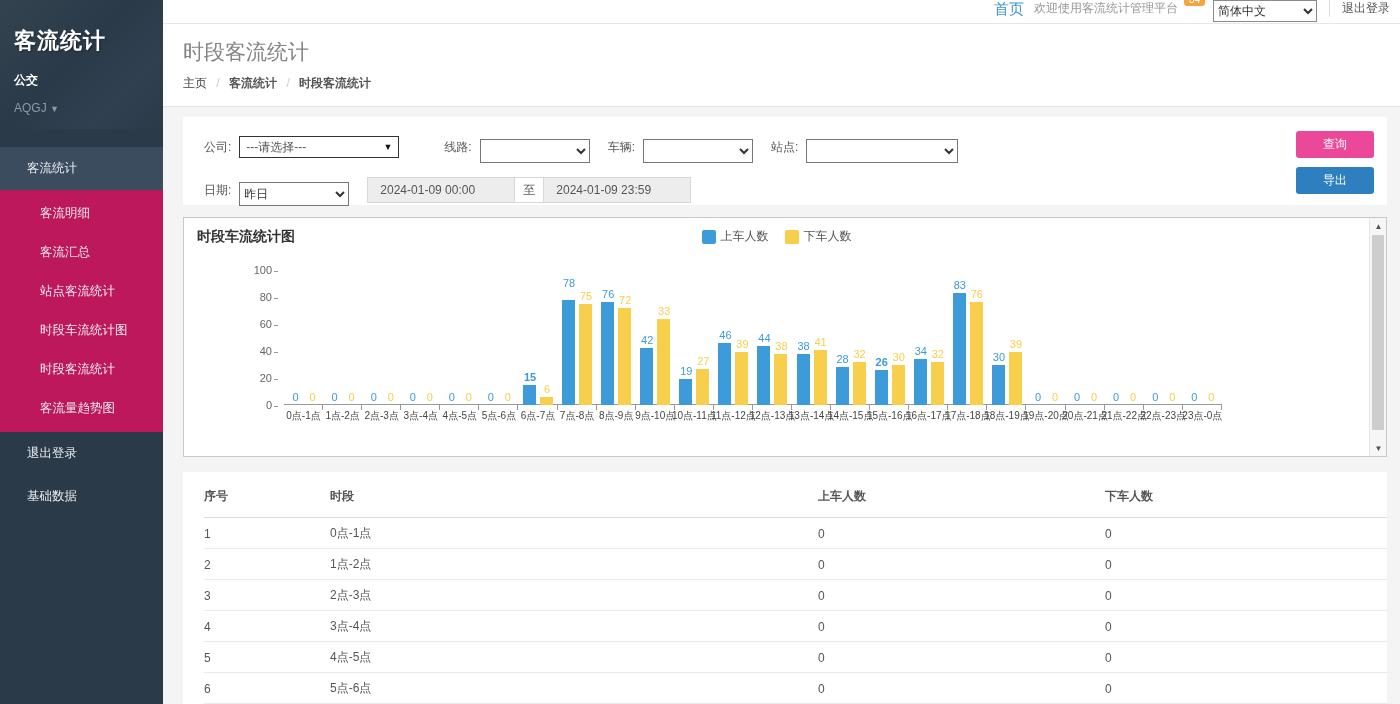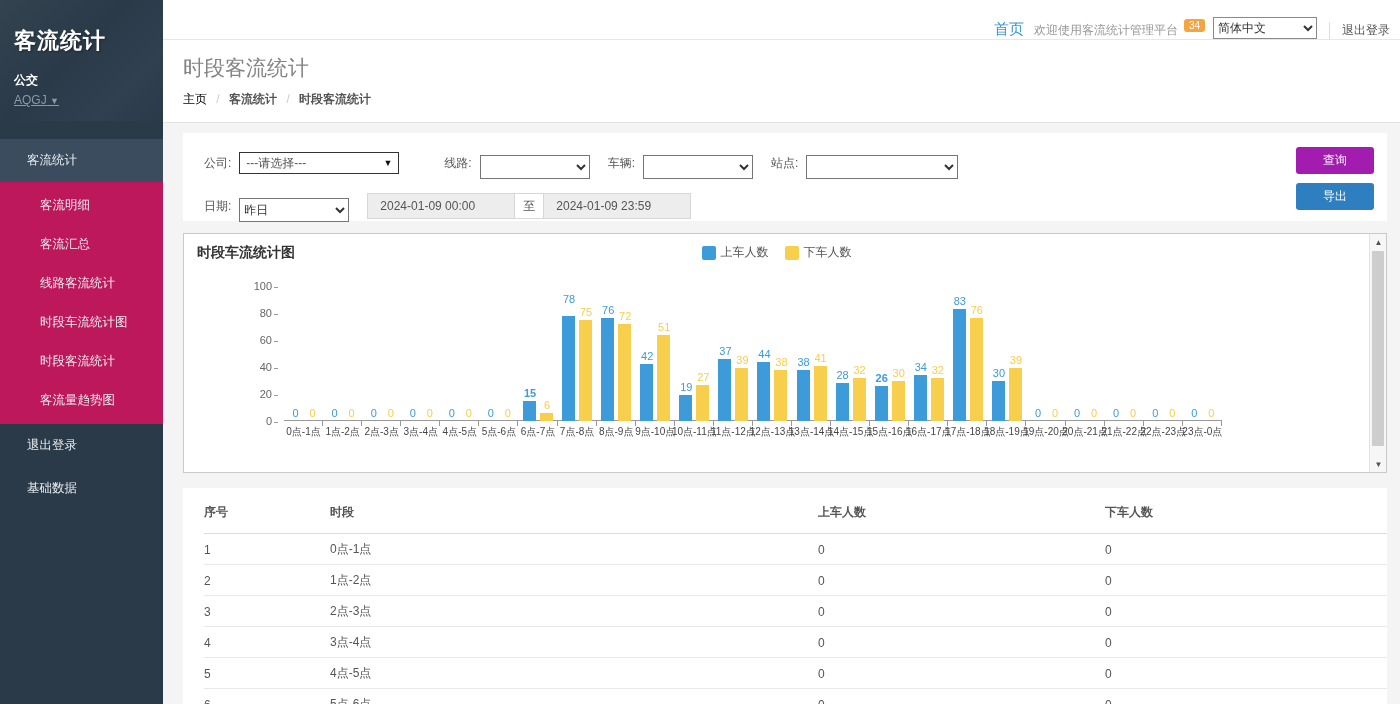--- a/index.html
+++ b/index.html
@@ -7,50 +7,50 @@
     font-family:"Liberation Sans","DejaVu Sans",sans-serif; background:#f4f4f4; }
 
   
   .sidebar { position:fixed; left:0; top:0; width:163px; height:704px;
     background:#2b3a49; color:#fff; z-index:10; }
   .brand-area { padding:26px 0 14px 14px;
     background:linear-gradient(135deg,#33434f 0%,#2b3a49 45%,#304050 75%,#2b3a49 100%); }
   .brand { font-size:22px; font-weight:bold; letter-spacing:1px; color:#fff;
     text-shadow:1px 1px 2px rgba(0,0,0,.4); }
   .org { margin-top:16px; font-size:12px; font-weight:bold; color:#fff; }
-  .org-code { margin-top:4px; font-size:12px; color:#8c9aa7;text-decoration:underline; }
+  .org-code { margin-top:12px; font-size:12px; color:#8c9aa7; }
   .org-code .caret { font-size:9px; color:#8c9aa7; }
   .menu { margin-top:18px; }
   .menu-section { padding:13px 0 13px 27px; font-size:12.5px; color:#e9edf0;
     cursor:pointer; }
   .menu-section.active { background:#3a4c5e; }
   .submenu { background:#be185d; padding:4px 0; }
   .submenu-item { padding:11px 0 11px 40px; font-size:12.5px; color:#e9edf0;
     cursor:pointer; }
 
   
   .main { margin-left:163px; }
 
-  .topbar { height:40px; background:#fff; border-bottom:1px solid #e7e7e7;
-    display:flex; align-items:flex-end; justify-content:flex-end; padding-right:10px; }
+  .topbar { height:24px; background:#fff; border-bottom:1px solid #e7e7e7;
+    display:flex; align-items:flex-start; justify-content:flex-end; padding-right:10px; }
   .home-link { color:#3a96d2; font-size:15px; margin-right:10px; cursor:pointer; }
   .welcome { color:#979797; font-size:12px; }
   .badge { background:#f5a540; color:#fff; font-size:10px; border-radius:3px;
     padding:1px 5px; margin:0 8px 0 6px; position:relative; top:-7px; }
   .lang-select { width:104px; height:22px; font-size:12px; color:#333;
     border:1px solid #8a8a8a; background:#fff; margin-right:12px;
     font-family:"Liberation Sans","DejaVu Sans",sans-serif; }
   .logout { font-size:12px; color:#555; border-left:1px solid #ddd;
     padding-left:12px; cursor:pointer; }
 
   .page-head { background:#fff; padding:14px 0 14px 20px; border-bottom:1px solid #e3e3e3; }
   .page-title { font-size:21px; color:#848484; font-weight:normal; }
   .breadcrumb { margin-top:9px; font-size:12px; color:#999; }
   .breadcrumb .sep { margin:0 6px; color:#ccc; }
-  .crumb-link { color:#000000; cursor:pointer; }
+  .crumb-link { color:#404040; cursor:pointer; }
   .crumb-strong { color:#555; font-weight:bold; cursor:pointer; }
   .crumb-current { color:#555; font-weight:bold; }
 
   .content { padding:10px 13px 0 20px; }
   .panel { background:#fff; }
 
   
   .filter-panel { position:relative; padding:14px 20px 16px 21px; height:88px; }
   .filter-row { display:flex; align-items:center; margin-bottom:11px; }
   .f-label { font-size:12px; color:#555; margin-right:8px;text-align:center; }
@@ -134,21 +134,21 @@
     <div class="org-code">
       <span>AQGJ</span>
       <span class="caret">▼</span>
     </div>
   </div>
   <div class="menu">
     <div class="menu-section active">客流统计</div>
     <div class="submenu">
       <div class="submenu-item">客流明细</div>
       <div class="submenu-item">客流汇总</div>
-      <div class="submenu-item">线路客流统计</div>
+      <div class="submenu-item">站点客流统计</div>
       <div class="submenu-item">时段车流统计图</div>
       <div class="submenu-item">时段客流统计</div>
       <div class="submenu-item">客流量趋势图</div>
     </div>
     <div class="menu-section">退出登录</div>
     <div class="menu-section">基础数据</div>
   </div>
 </div>
 
 <div class="main">
@@ -192,21 +192,21 @@
       <div class="filter-row">
         <span class="f-label">日期:</span>
         <select class="native date-select">
           <option>昨日</option>
         </select>
         <div class="date-box">2024-01-09 00:00</div>
         <div class="to-box">至</div>
         <div class="date-box">2024-01-09 23:59</div>
       </div>
       <div class="btn-col">
-        <button class="btn" id="btn-query" style="background: #a21caf;">查询</button>
+        <button class="btn" id="btn-query" style="background: #ec4899;">查询</button>
         <button class="btn" id="btn-export" style="background: rgb(46, 127, 192);">导出</button>
       </div>
     </div>
 
     <div class="panel chart-panel">
       <div class="chart-box">
         <div class="chart-title">时段车流统计图</div>
         <div class="legend">
           <div class="legend-item">
             <span class="swatch" id="sw0" style="background: rgb(61, 155, 217);"></span>
@@ -335,41 +335,41 @@
                 <div class="xlabel">8点-9点</div>
                 <div class="xtick"></div>
               </div>
               <div class="group">
                 <div class="bwrap">
                   <div class="bar" style="height: 56.7px; background: rgb(61, 155, 217);"></div>
                   <div class="blabel" style="color: rgb(61, 155, 217); bottom: 58.7px;">42</div>
                 </div>
                 <div class="bwrap">
                   <div class="bar" style="height: 86.4px; background: rgb(248, 206, 77);"></div>
-                  <div class="blabel" style="color: rgb(248, 206, 77); bottom: 88.4px;">51</div>
+                  <div class="blabel" style="color: rgb(248, 206, 77); bottom: 88.4px;">33</div>
                 </div>
                 <div class="xlabel">9点-10点</div>
                 <div class="xtick"></div>
               </div>
               <div class="group">
                 <div class="bwrap">
                   <div class="bar" style="height: 25.65px; background: rgb(61, 155, 217);"></div>
                   <div class="blabel" style="color: rgb(61, 155, 217); bottom: 27.65px;">19</div>
                 </div>
                 <div class="bwrap">
                   <div class="bar" style="height: 36.45px; background: rgb(248, 206, 77);"></div>
                   <div class="blabel" style="color: rgb(248, 206, 77); bottom: 38.45px;">27</div>
                 </div>
                 <div class="xlabel">10点-11点</div>
                 <div class="xtick"></div>
               </div>
               <div class="group">
                 <div class="bwrap">
                   <div class="bar" style="height: 62.1px; background: rgb(61, 155, 217);"></div>
-                  <div class="blabel" style="color: rgb(61, 155, 217); bottom: 64.1px;">37</div>
+                  <div class="blabel" style="color: rgb(61, 155, 217); bottom: 64.1px;">46</div>
                 </div>
                 <div class="bwrap">
                   <div class="bar" style="height: 52.65px; background: rgb(248, 206, 77);"></div>
                   <div class="blabel" style="color: rgb(248, 206, 77); bottom: 54.65px;">39</div>
                 </div>
                 <div class="xlabel">11点-12点</div>
                 <div class="xtick"></div>
               </div>
               <div class="group">
                 <div class="bwrap">

